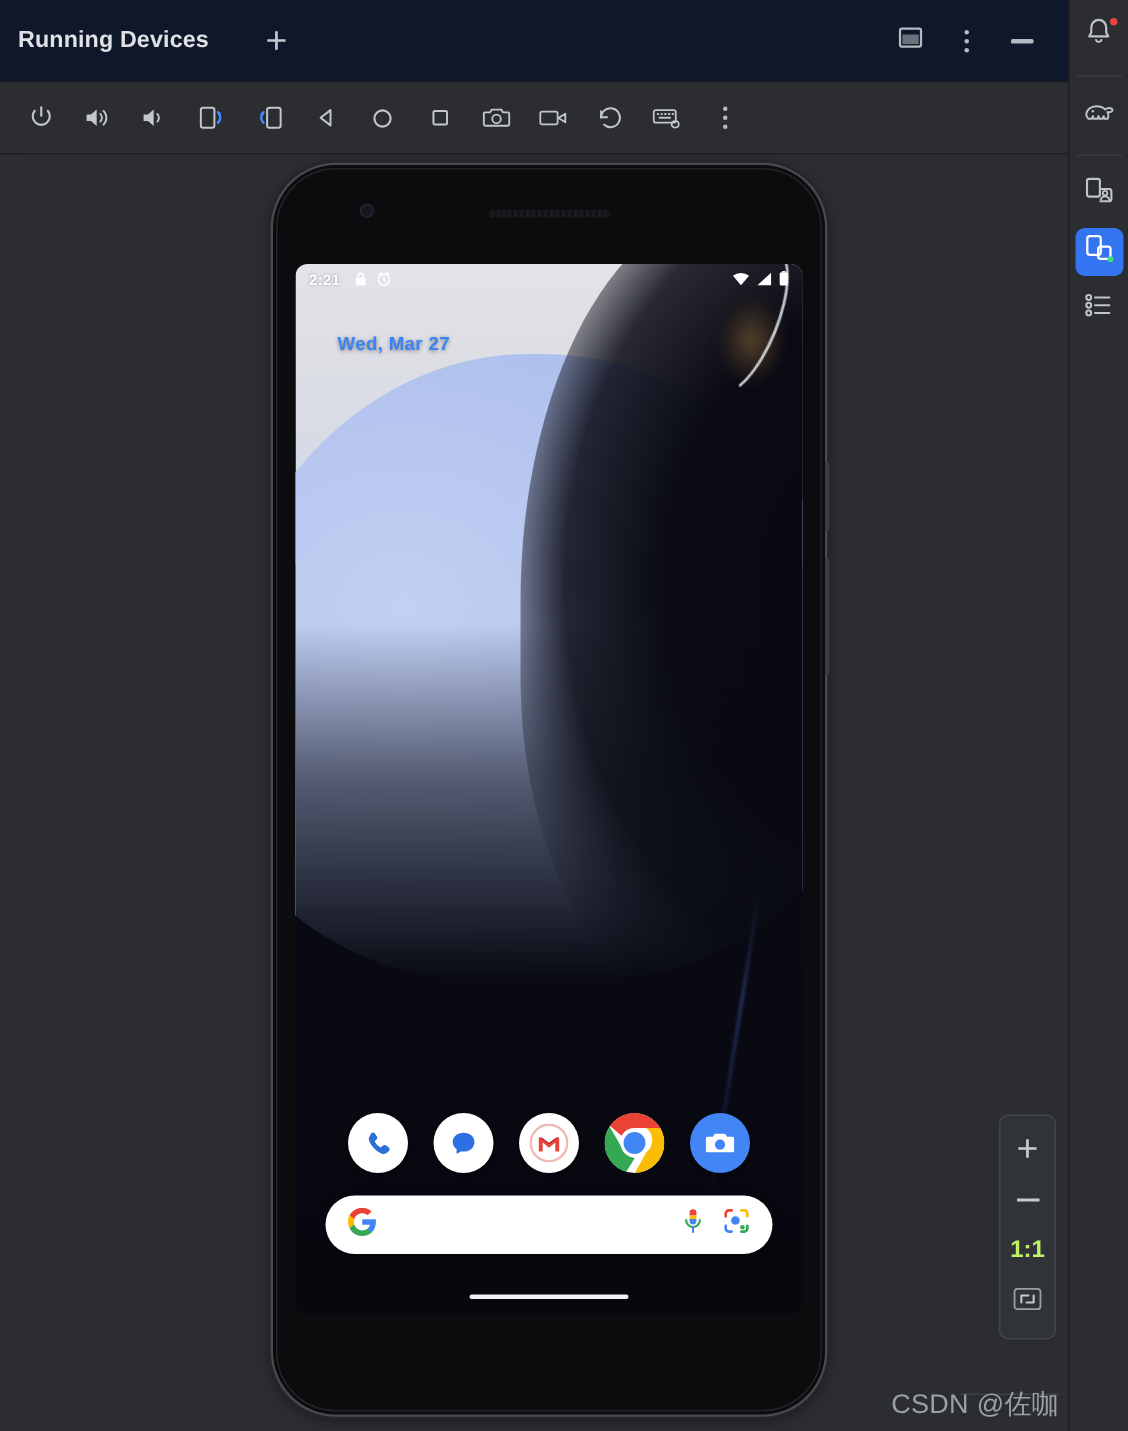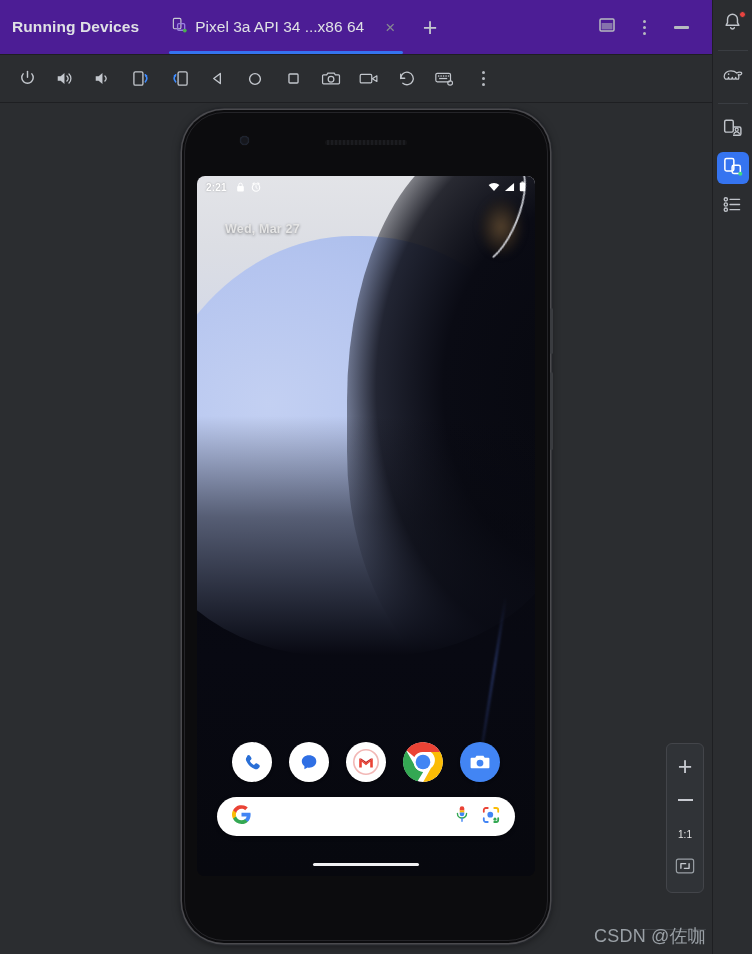--- a/index.html
+++ b/index.html
@@ -19,21 +19,21 @@
     height: 954px;
     background: #2b2d30;
   }
 
   
   .header {
     position: absolute;
     left: 0; top: 0;
     width: 712px;
     height: 55px;
-    background: #4c1d95;
+    background: #0f172a;
     display: flex;
     align-items: center;
     border-bottom: 1px solid #1e1f22;
   }
 
   .tool-title {
     color: #dfe1e5;
     font-size: 15.5px;
     font-weight: bold;
     letter-spacing: 0.1px;
@@ -252,21 +252,21 @@
   .sb-time {
     color:#ffffff; font-size:10px; font-weight:bold;
     letter-spacing:.2px;
     text-shadow: 0 0 2px rgba(0,0,0,.35);
   }
   .sb-left-icons { display:flex; align-items:center; gap:6px; margin-left:9px; }
   .sb-right { margin-left:auto; display:flex; align-items:center; gap:4px; }
 
   .date-widget {
     position:absolute; left: 28px; top: 46px;
-    color:#e5e5e5; font-size:12.5px; font-weight:600;
+    color:#3b82f6; font-size:12.5px; font-weight:600;
     letter-spacing:.2px;
     text-shadow: 0 1px 3px rgba(0,0,0,.45);
     z-index: 5;
   }
 
   
   .dock {
     position:absolute;
     left: 0; right: 0;
     bottom: 94px;
@@ -326,21 +326,21 @@
     padding: 6px 0 8px;
     gap: 2px;
   }
   .zp-btn {
     width: 34px; height: 32px;
     display:flex; align-items:center; justify-content:center;
     color:#c7cad0; cursor:pointer; border-radius:4px;
   }
   .zp-plus { font-size: 25px; font-weight: 300; line-height: 1; }
   .zp-minus { width:15px; height:2px; background:#c7cad0; display:block; }
-  .zp-ratio { font-size: 10px; font-weight: normal; color:#e5e5e5; }
+  .zp-ratio { font-size: 16px; font-weight: bold; color:#bef264; }
 
   
   .right-rail {
     position:absolute;
     right:0; top:0;
     width: 40px; height: 954px;
     background: #2b2d30;
     border-left: 1px solid #1e1f22;
     display:flex; flex-direction:column; align-items:center;
     padding-top: 8px;
@@ -381,31 +381,20 @@
 </style>
 </head>
 <body>
 
 <div id="root">
 
   <div class="header">
     <div class="tool-title">Running Devices</div>
 
     <div class="tab-strip">
-      <div class="tab active">
-        <span>
-          <svg width="17" height="17" viewBox="0 0 18 18">
-            <rect x="2.5" y="1.5" width="8" height="11" rx="1.3" fill="none" stroke="#c8ccd2" stroke-width="1.2"></rect>
-            <rect x="7" y="7" width="7.5" height="7" rx="1.3" fill="none" stroke="#9a7fe0" stroke-width="1.4"></rect>
-            <circle cx="14.6" cy="14.4" r="2" fill="#4caf50"></circle>
-          </svg>
-        </span>
-        <span class="tab-label">Pixel 3a API 34 ...x86 64</span>
-        <span class="tab-close">×</span>
-      </div>
       <div class="hdr-btn plus-btn">+</div>
     </div>
 
     <div class="hdr-right">
       <div class="hdr-btn">
         <span>
           <svg width="18" height="18" viewBox="0 0 18 18">
             <rect x="2" y="3" width="14" height="12" rx="1.2" fill="none" stroke="#b6bac0" stroke-width="1.5"></rect>
             <rect x="3.6" y="7" width="10.8" height="6.4" fill="#b6bac0" opacity=".55"></rect>
           </svg>

